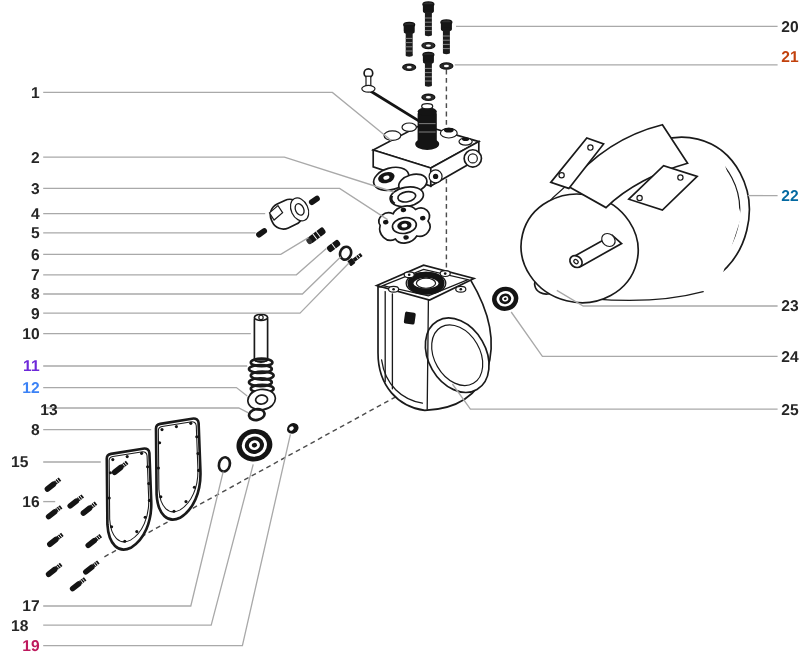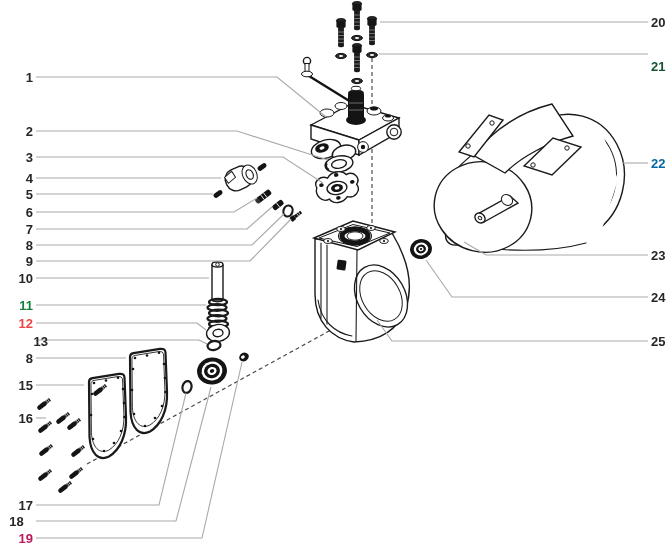--- a/index.html
+++ b/index.html
@@ -315,28 +315,28 @@
 <div class="callout left" style="top: 77px; color: rgb(38, 38, 38);">1</div>
     <div class="callout left" style="top: 131px; color: rgb(38, 38, 38);">2</div>
     <div class="callout left" style="top: 157px; color: rgb(38, 38, 38);">3</div>
     <div class="callout left" style="top: 178px; color: rgb(38, 38, 38);">4</div>
     <div class="callout left" style="top: 194px; color: rgb(38, 38, 38);">5</div>
     <div class="callout left" style="top: 212px; color: rgb(38, 38, 38);">6</div>
     <div class="callout left" style="top: 229px; color: rgb(38, 38, 38);">7</div>
     <div class="callout left" style="top: 245px; color: rgb(38, 38, 38);">8</div>
     <div class="callout left" style="top: 261px; color: rgb(38, 38, 38);">9</div>
     <div class="callout left" style="top: 278px; color: rgb(38, 38, 38);">10</div>
-    <div class="callout left" style="top: 305px; color: #15803d;">11</div>
-    <div class="callout left" style="top: 323px; color: #ef4444;">12</div>
+    <div class="callout left" style="top: 305px; color: #6d28d9;">11</div>
+    <div class="callout left" style="top: 323px; color: #3b82f6;">12</div>
     <div class="callout left" style="top: 341px; color: rgb(38, 38, 38); padding-left: 15px;">13</div>
     <div class="callout left" style="top: 358px; color: rgb(38, 38, 38);">8</div>
-    <div class="callout left" style="top: 385px; color: rgb(38, 38, 38);">15</div>
+    <div class="callout left" style="top: 385px; color: rgb(38, 38, 38); text-align: center;">15</div>
     <div class="callout left" style="top: 418px; color: rgb(38, 38, 38);">16</div>
     <div class="callout left" style="top: 505px; color: rgb(38, 38, 38);">17</div>
     <div class="callout left" style="top: 521px; color: rgb(38, 38, 38); text-align: center;">18</div>
     <div class="callout left" style="top: 538px; color: #be185d;">19</div>
     <div class="callout right" style="top: 22px; color: rgb(38, 38, 38);">20</div>
-    <div class="callout right" style="top: 66px; color: #14532d;">21</div>
+    <div class="callout right" style="top: 47px; color: #c2410c;">21</div>
     <div class="callout right" style="top: 163px; color: #0369a1;">22</div>
     <div class="callout right" style="top: 255px; color: rgb(38, 38, 38);">23</div>
     <div class="callout right" style="top: 297px; color: rgb(38, 38, 38);">24</div>
     <div class="callout right" style="top: 341px; color: rgb(38, 38, 38);">25</div>
   </div>
 
 </body></html>

